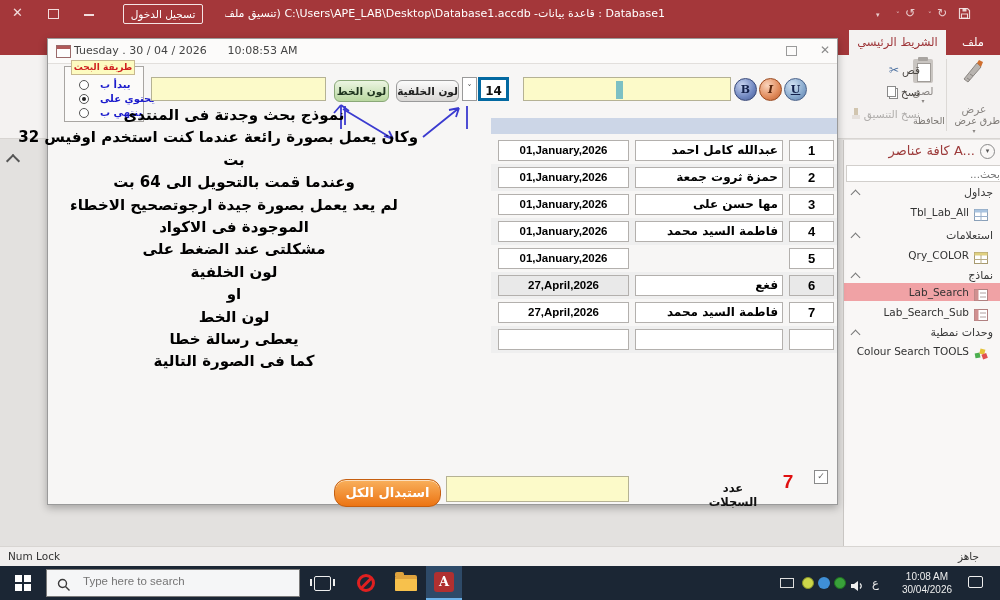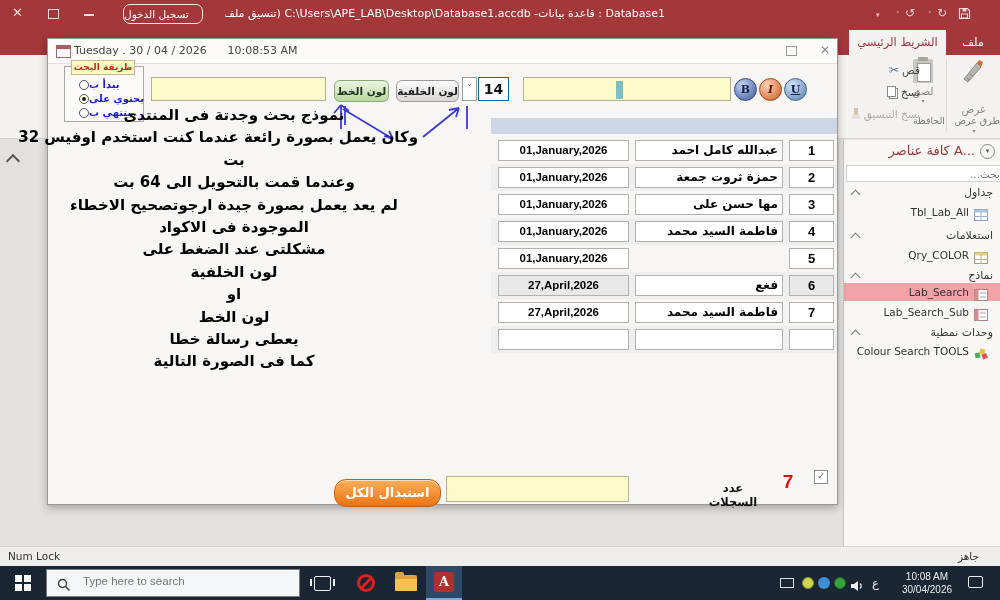--- a/index.html
+++ b/index.html
@@ -4,21 +4,21 @@
 <style>
   html,body{margin:0;padding:0;background:#888;}
   .screen{position:relative;width:1000px;height:600px;overflow:hidden;background:#e3e1df;font-family:"DejaVu Sans",sans-serif;}
   .abs{position:absolute;}
 
   
   .titlebar{position:absolute;left:0;top:0;width:1000px;height:28px;background:#a4373a;z-index:3;}
   .winctl{position:absolute;top:5px;color:#f2dcdc;font-size:13px;line-height:16px;cursor:default;}
   .restore-box{position:absolute;top:9px;width:9px;height:8px;border:1px solid #f2dcdc;}
   .min-bar{position:absolute;top:14px;width:10px;height:2px;background:#f2dcdc;}
-  .login-btn{position:absolute;left:123px;top:4px;width:78px;height:18px;border:1px solid #f5e4e4;border-radius:7px;color:#ffffff;font-size:10.5px;line-height:18px;}
+  .login-btn{position:absolute;left:123px;top:4px;width:78px;height:18px;border:1px solid #f5e4e4;border-radius:2px;color:#ffffff;font-size:10.5px;text-align:center;line-height:18px;}
   .app-title{position:absolute;left:225px;top:7px;width:440px;color:#ffffff;font-size:11px;white-space:nowrap;direction:rtl;text-align:left;overflow:hidden;}
   .qat{position:absolute;top:6px;color:rgba(255,255,255,.75);font-size:12px;}
   .qat-chev{font-size:7px;top:11px;}
 
   
   .tabrow{position:absolute;left:0;top:28px;width:1000px;height:27px;background:#a4373a;z-index:2;}
   .tab-home{position:absolute;left:849px;top:2px;width:97px;height:25px;background:#f4f2f1;color:#9e3538;font-size:11.5px;text-align:center;line-height:25px;}
   .tab-file{position:absolute;left:946px;top:2px;width:54px;height:25px;color:#ffffff;font-size:11.5px;text-align:center;line-height:25px;}
 
   
@@ -55,31 +55,31 @@
   .form-titlebar{position:absolute;left:0;top:0;width:100%;height:24px;background:#fcfbfa;border-bottom:1px solid #e2dfdc;}
   .form-title{position:absolute;left:26px;top:5px;font-size:11px;color:#444;white-space:pre;}
   .ftb-icon{position:absolute;left:8px;top:6px;width:13px;height:11px;background:#fdfdfd;border:1px solid #9a6a6a;}
   .ftb-icon:before{content:"";position:absolute;left:0;top:0;width:100%;height:3px;background:#b05a5a;}
   .form-restore{position:absolute;left:738px;top:7px;width:9px;height:8px;border:1px solid #9a9a9a;}
   .form-close{position:absolute;left:772px;top:4px;color:#8a8a8a;font-size:12px;}
   .form-body{position:absolute;left:0;top:24px;width:789px;height:441px;}
 
   .method-frame{position:absolute;left:16px;top:3px;width:78px;height:54px;border:1px solid #a8a5a2;background:#fbfaf9;}
   .method-header{position:absolute;left:6px;top:-7px;width:62px;height:13px;background:#fdfbc0;border:1px solid #c8b890;color:#d02020;font-size:9px;font-weight:bold;text-align:center;line-height:13px;}
-  .radio-row{position:absolute;left:14px;display:flex;align-items:center;gap:0;height:13px;}
+  .radio-row{position:absolute;left:14px;display:flex;align-items:center;gap:11px;height:13px;}
   .radio-circle{width:10px;height:10px;border:1px solid #555;border-radius:50%;background:#fff;position:relative;box-sizing:border-box;}
   .radio-circle.sel:before{content:"";position:absolute;left:2px;top:2px;width:4px;height:4px;background:#222;border-radius:50%;}
   .radio-label{font-size:10px;font-weight:bold;color:#1a1acc;white-space:nowrap;direction:rtl;}
 
   .yellow-box{background:#fcfac9;border:1px solid #b5b294;box-sizing:border-box;}
   .btn3d{position:absolute;border-radius:6px;font-size:10.5px;font-weight:bold;text-align:center;box-sizing:border-box;}
   .btn-green{background:linear-gradient(#ecf5e2,#b9d8a0);border:1px solid #8aa878;color:#1d331d;}
   .btn-gray{background:linear-gradient(#fbfbfb,#d9d7d5);border:1px solid #9a9a9a;color:#222;}
   .combo-chev{position:absolute;left:414px;top:14px;width:15px;height:24px;background:#fff;border:1px solid #9a9a9a;box-sizing:border-box;color:#444;font-size:8px;text-align:center;line-height:22px;}
-  .size-box{position:absolute;left:430px;top:14px;width:31px;height:24px;background:#fff;border:1px solid #0369a1;box-sizing:border-box;font-size:14px;font-weight:bold;text-align:center;line-height:22px;color:#111;}
+  .size-box{position:absolute;left:430px;top:14px;width:31px;height:24px;background:#fff;border:3px solid #0369a1;box-sizing:border-box;font-size:12px;font-weight:bold;text-align:center;line-height:22px;color:#111;}
   .caret{position:absolute;left:92px;top:3px;width:7px;height:18px;background:#7cc0c4;}
   .fmt-btn{position:absolute;width:21px;height:21px;border-radius:50%;text-align:center;line-height:21px;font-family:"DejaVu Serif",serif;font-size:11px;font-weight:bold;}
   .fmt-b{background:radial-gradient(circle at 35% 30%,#c8d4f0,#6f86c0 60%,#46598e);color:#12204a;border:1px solid #3a4a7a;}
   .fmt-i{background:radial-gradient(circle at 35% 30%,#fad4bc,#e08a5a 60%,#b85c30);color:#58250c;border:1px solid #9a4a20;font-style:italic;}
   .fmt-u{background:radial-gradient(circle at 35% 30%,#d4e4f4,#86a8cc 60%,#5a7aa8);color:#12204a;border:1px solid #4a628a;text-decoration:underline;}
 
   .notes{position:absolute;left:2px;top:41px;width:368px;direction:rtl;text-align:center;}
   .notes div{font-size:15px;font-weight:bold;color:#000;line-height:22.4px;white-space:nowrap;}
 
   .sub-header{position:absolute;left:443px;top:55px;width:346px;height:16px;background:#ccd6e7;}

